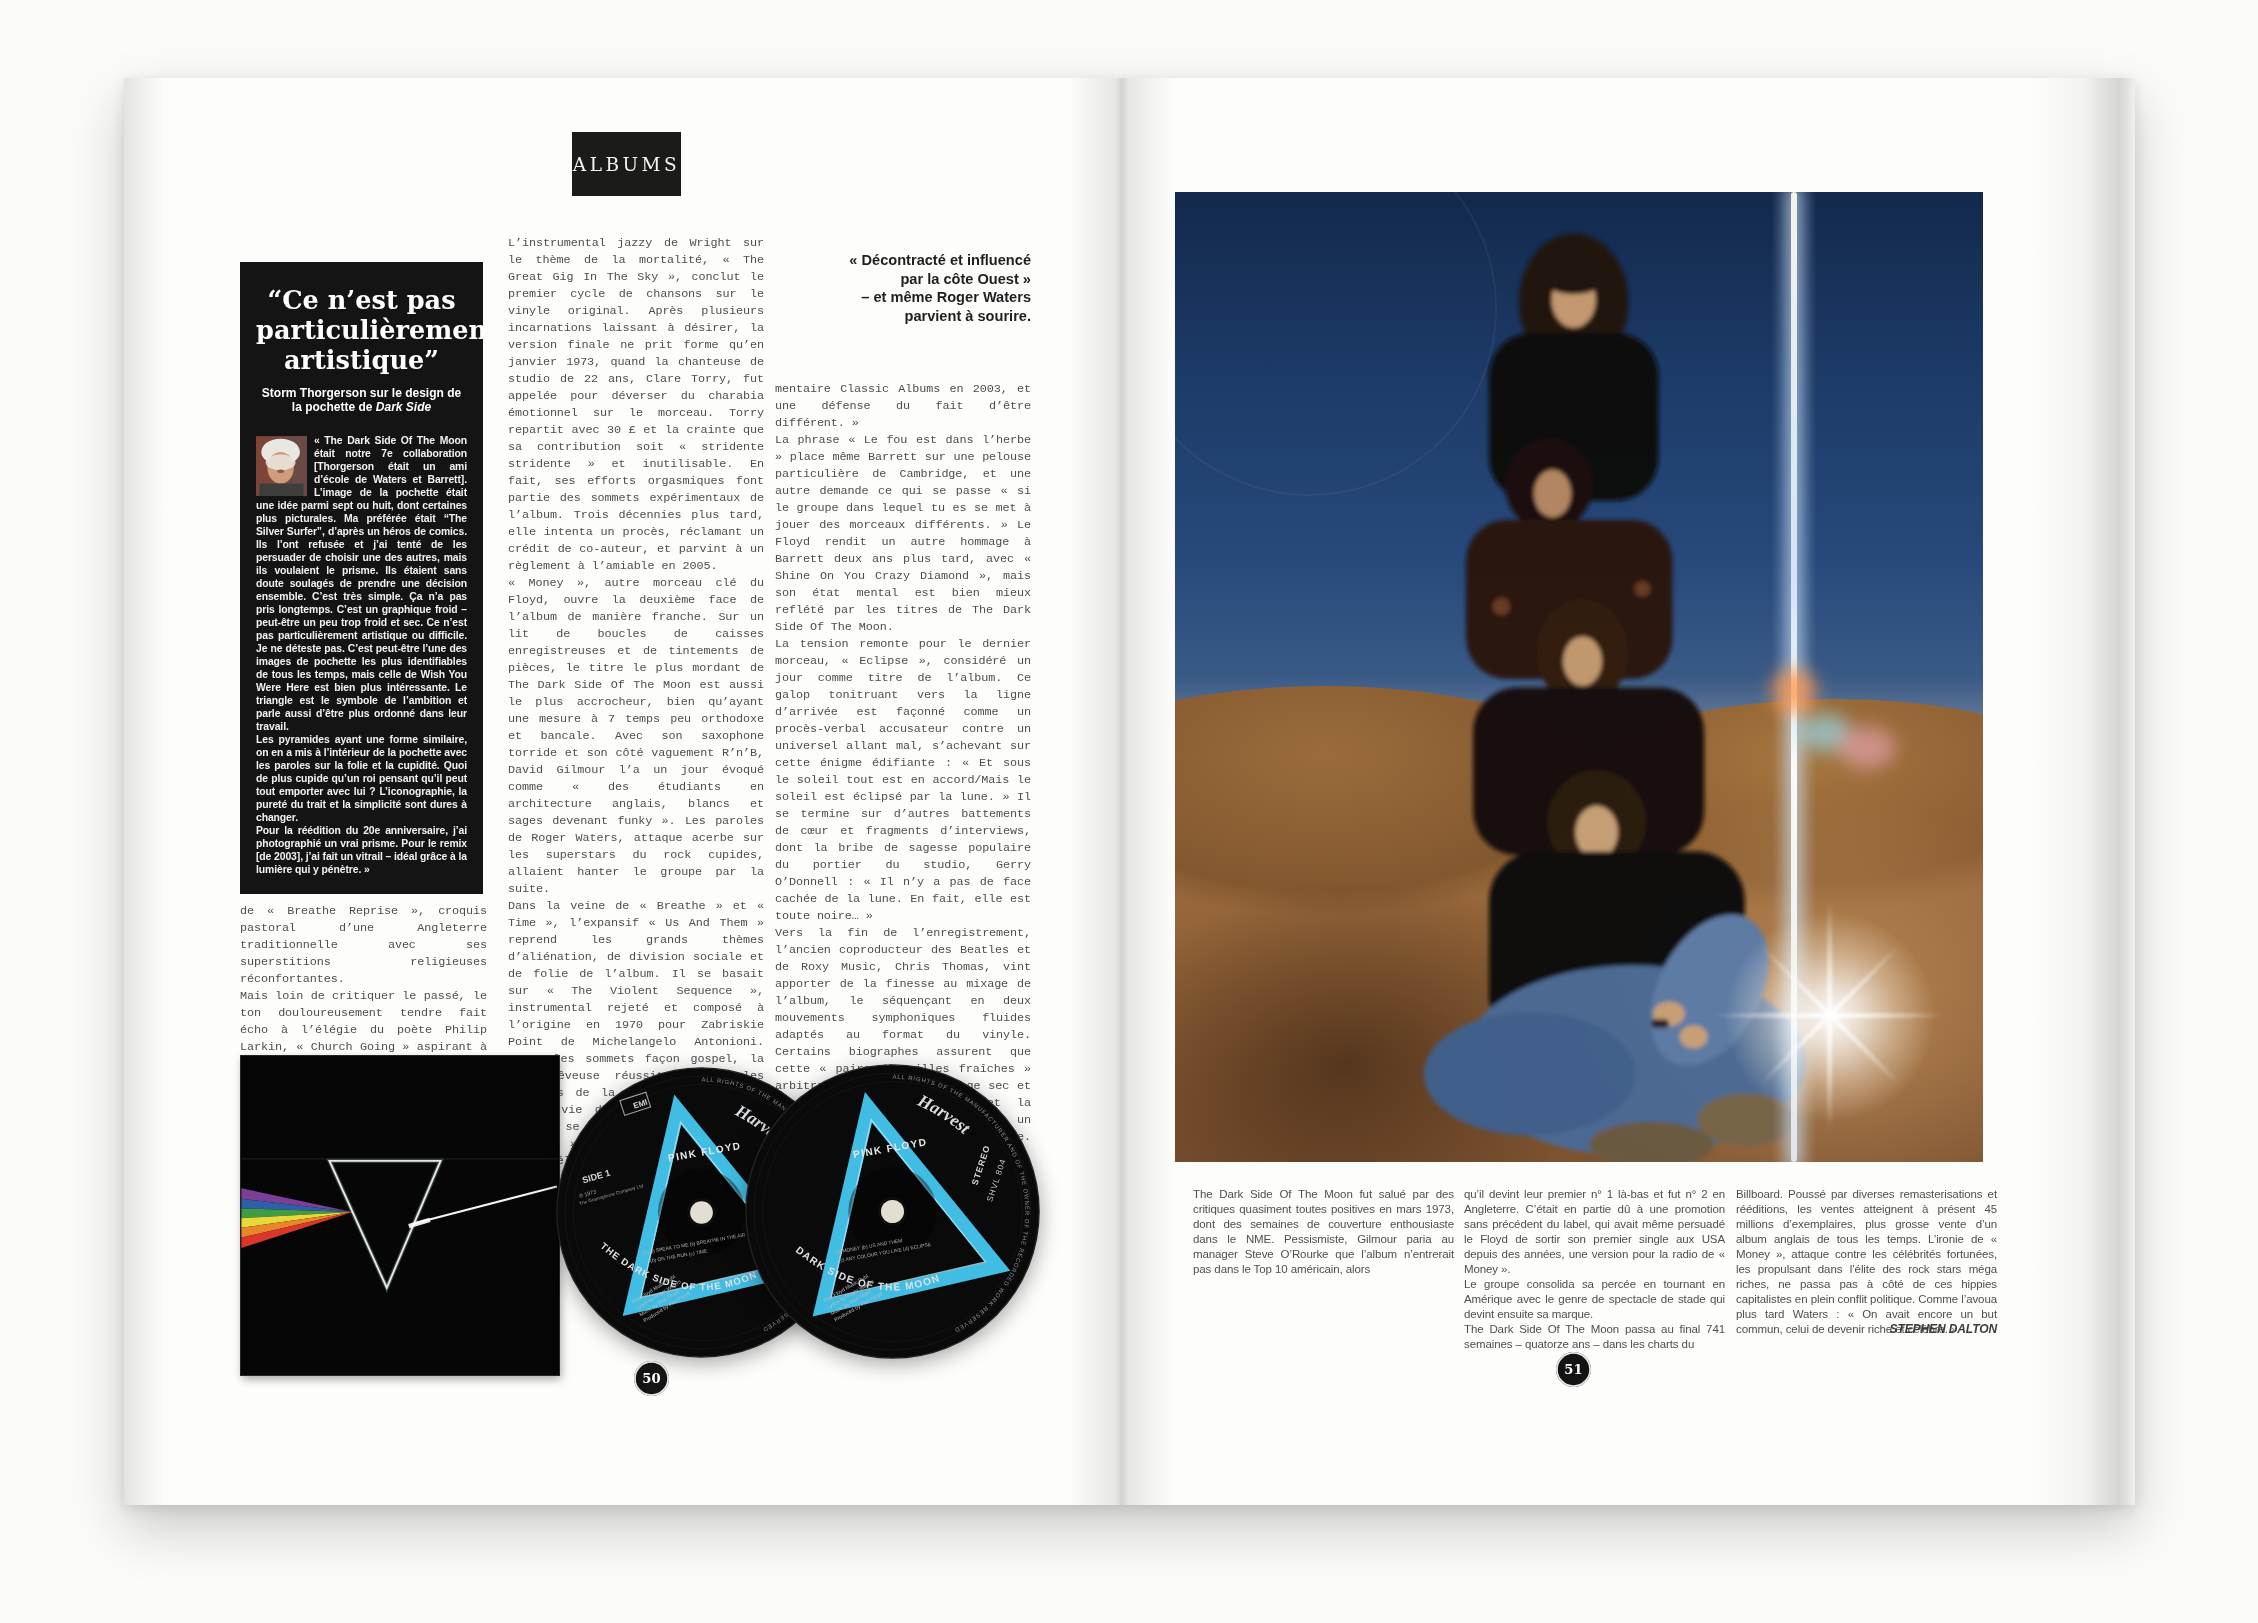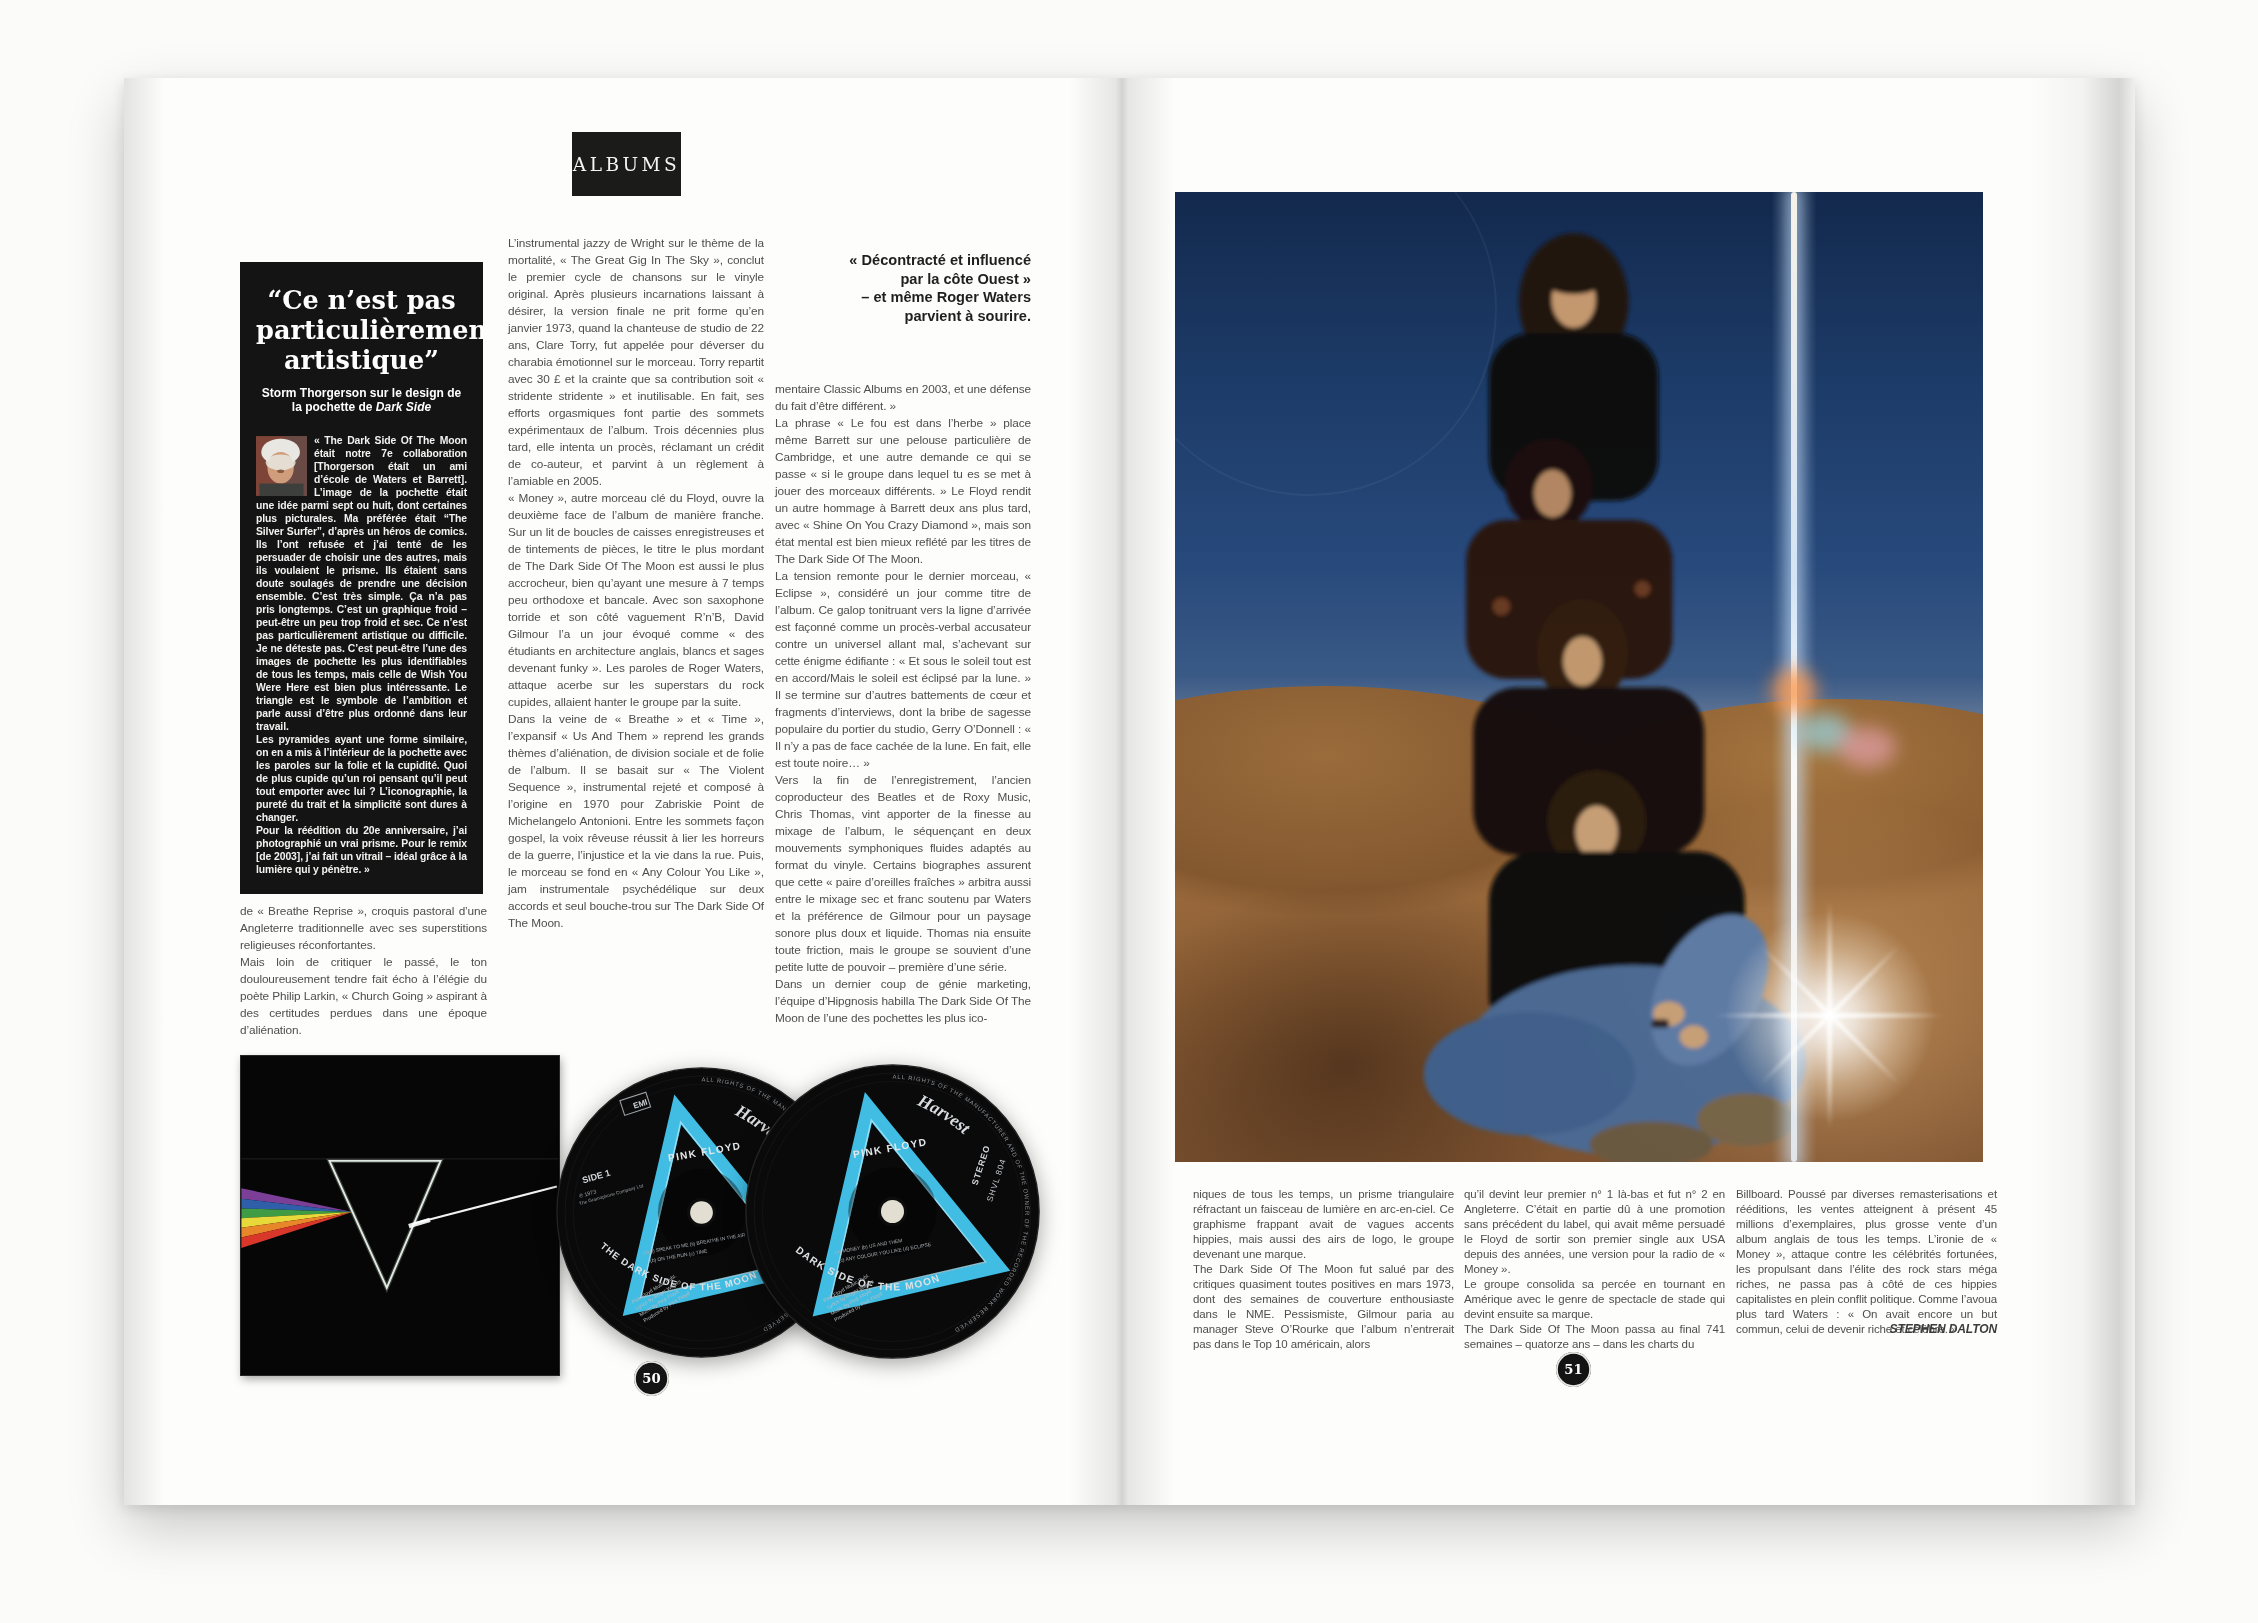--- a/index.html
+++ b/index.html
@@ -38,21 +38,21 @@
           text-align:center;margin:0 0 19px 0;}
   .qb-sub .it{font-style:italic;}
   .qb-body{color:#f2f2f1;font-size:10.4px;line-height:13px;font-weight:700;
           letter-spacing:-0.1px;text-align:justify;}
   .qb-body p{margin:0;}
   .thorgerson-photo{float:left;width:51px;height:60px;margin:1.8px 7px 1.8px 0;}
 
   
   .body-col{font-size:11.8px;line-height:17px;color:#4e4e4e;text-align:justify;
           letter-spacing:-0.1px;}
-  .body-col p{margin:0;}
+  .body-col p{margin:0;font-family:Liberation Mono, monospace;}
   .under-box{left:240px;top:903px;width:247px;}
   .col-1{left:508px;top:235px;width:256px;}
   .col-2{left:775px;top:381px;width:256px;}
   .pull-quote{left:775px;top:251px;width:256px;text-align:right;color:#1f1f1f;
           font-size:14.6px;line-height:18.5px;font-weight:700;white-space:pre-line;}
   .bcol{font-size:11.5px;line-height:15px;color:#4e4e4e;text-align:justify;
           letter-spacing:-0.1px;}
   .bcol p{margin:0 0 0 0;}
   #bcol-a{left:1193px;top:1187px;width:261px;}
   #bcol-b{left:1464px;top:1187px;width:261px;}
@@ -311,21 +311,20 @@
     <div class="glint cyan"></div>
     <div class="glint pink"></div>
     <div class="starburst-glow"></div>
     <div class="ray r1"></div>
     <div class="ray r2"></div>
     <div class="ray r3"></div>
     <div class="ray r4"></div>
   </div>
 
   <div class="abs bcol" id="bcol-a">
-    <p>niques de tous les temps, un prisme triangulaire réfractant un faisceau de lumière en arc-en-ciel. Ce graphisme frappant avait de vagues accents hippies, mais aussi des airs de logo, le groupe devenant une marque.</p>
     <p>The Dark Side Of The Moon fut salué par des critiques quasiment toutes positives en mars 1973, dont des semaines de couverture enthousiaste dans le NME. Pessismiste, Gilmour paria au manager Steve O’Rourke que l’album n’entrerait pas dans le Top 10 américain, alors</p>
   </div>
   <div class="abs bcol" id="bcol-b">
     <p>qu’il devint leur premier n° 1 là-bas et fut n° 2 en Angleterre. C’était en partie dû à une promotion sans précédent du label, qui avait même persuadé le Floyd de sortir son premier single aux USA depuis des années, une version pour la radio de « Money ».</p>
     <p>Le groupe consolida sa percée en tournant en Amérique avec le genre de spectacle de stade qui devint ensuite sa marque.</p>
     <p>The Dark Side Of The Moon passa au final 741 semaines – quatorze ans – dans les charts du</p>
   </div>
   <div class="abs bcol" id="bcol-c">
     <p>Billboard. Poussé par diverses remasterisations et rééditions, les ventes atteignent à présent 45 millions d’exemplaires, plus grosse vente d’un album anglais de tous les temps. L’ironie de « Money », attaque contre les célébrités fortunées, les propulsant dans l’élite des rock stars méga riches, ne passa pas à côté de ces hippies capitalistes en plein conflit politique. Comme l’avoua plus tard Waters : « On avait encore un but commun, celui de devenir riche et célèbre. »</p>
     <div class="byline">STEPHEN DALTON</div>

